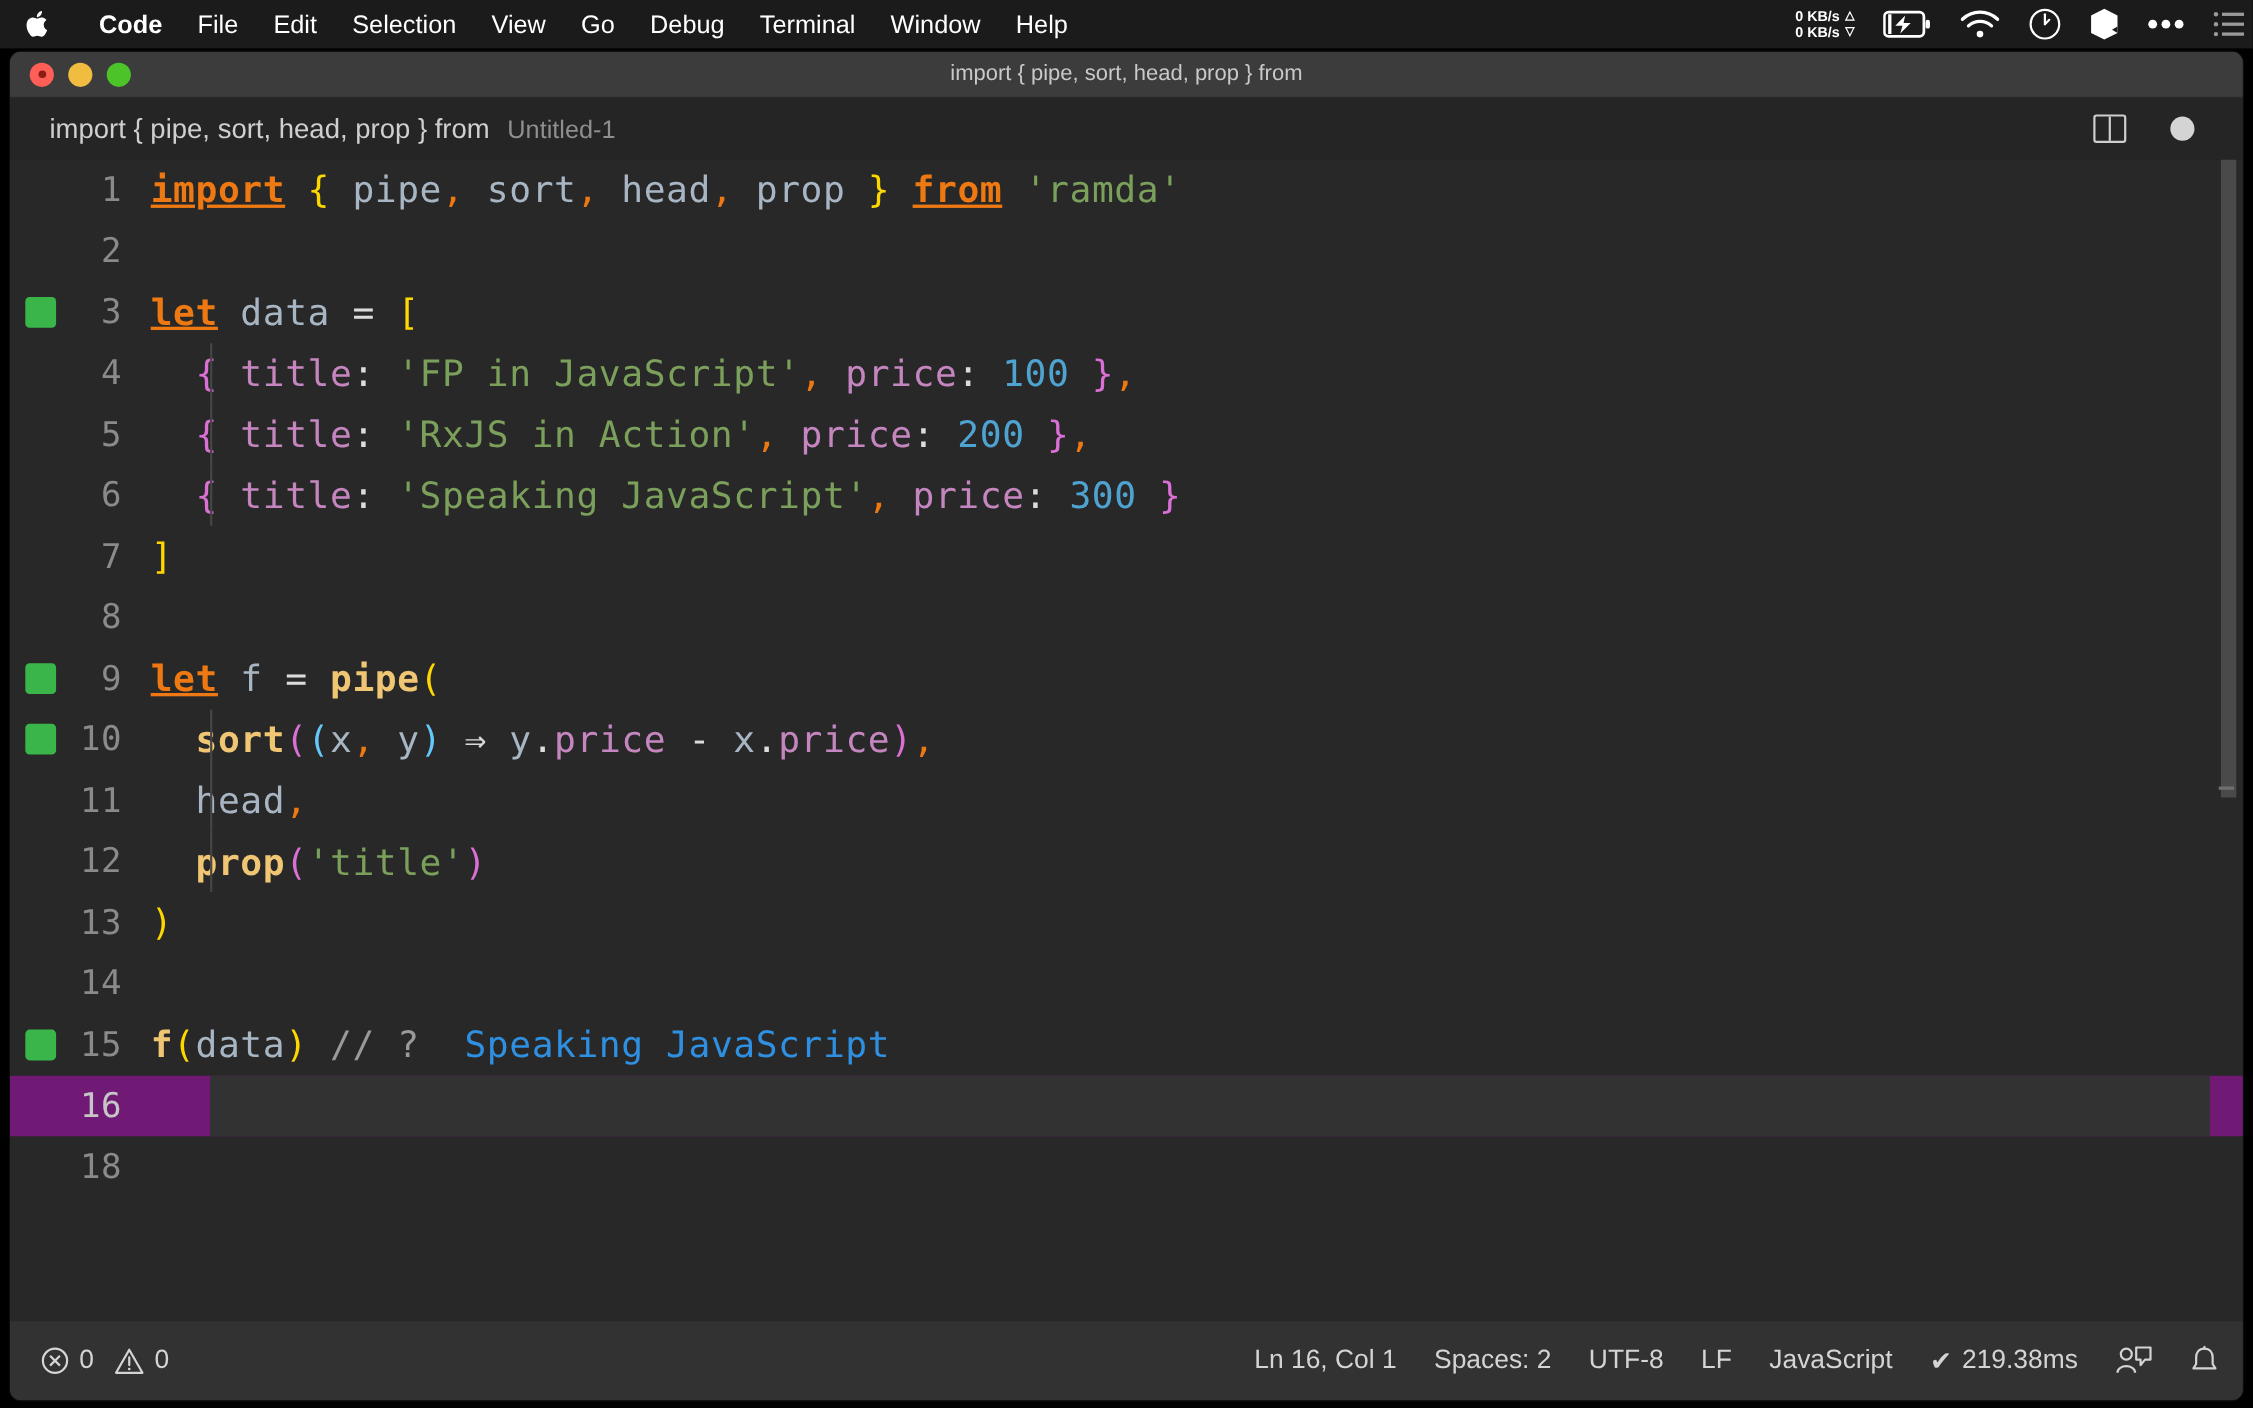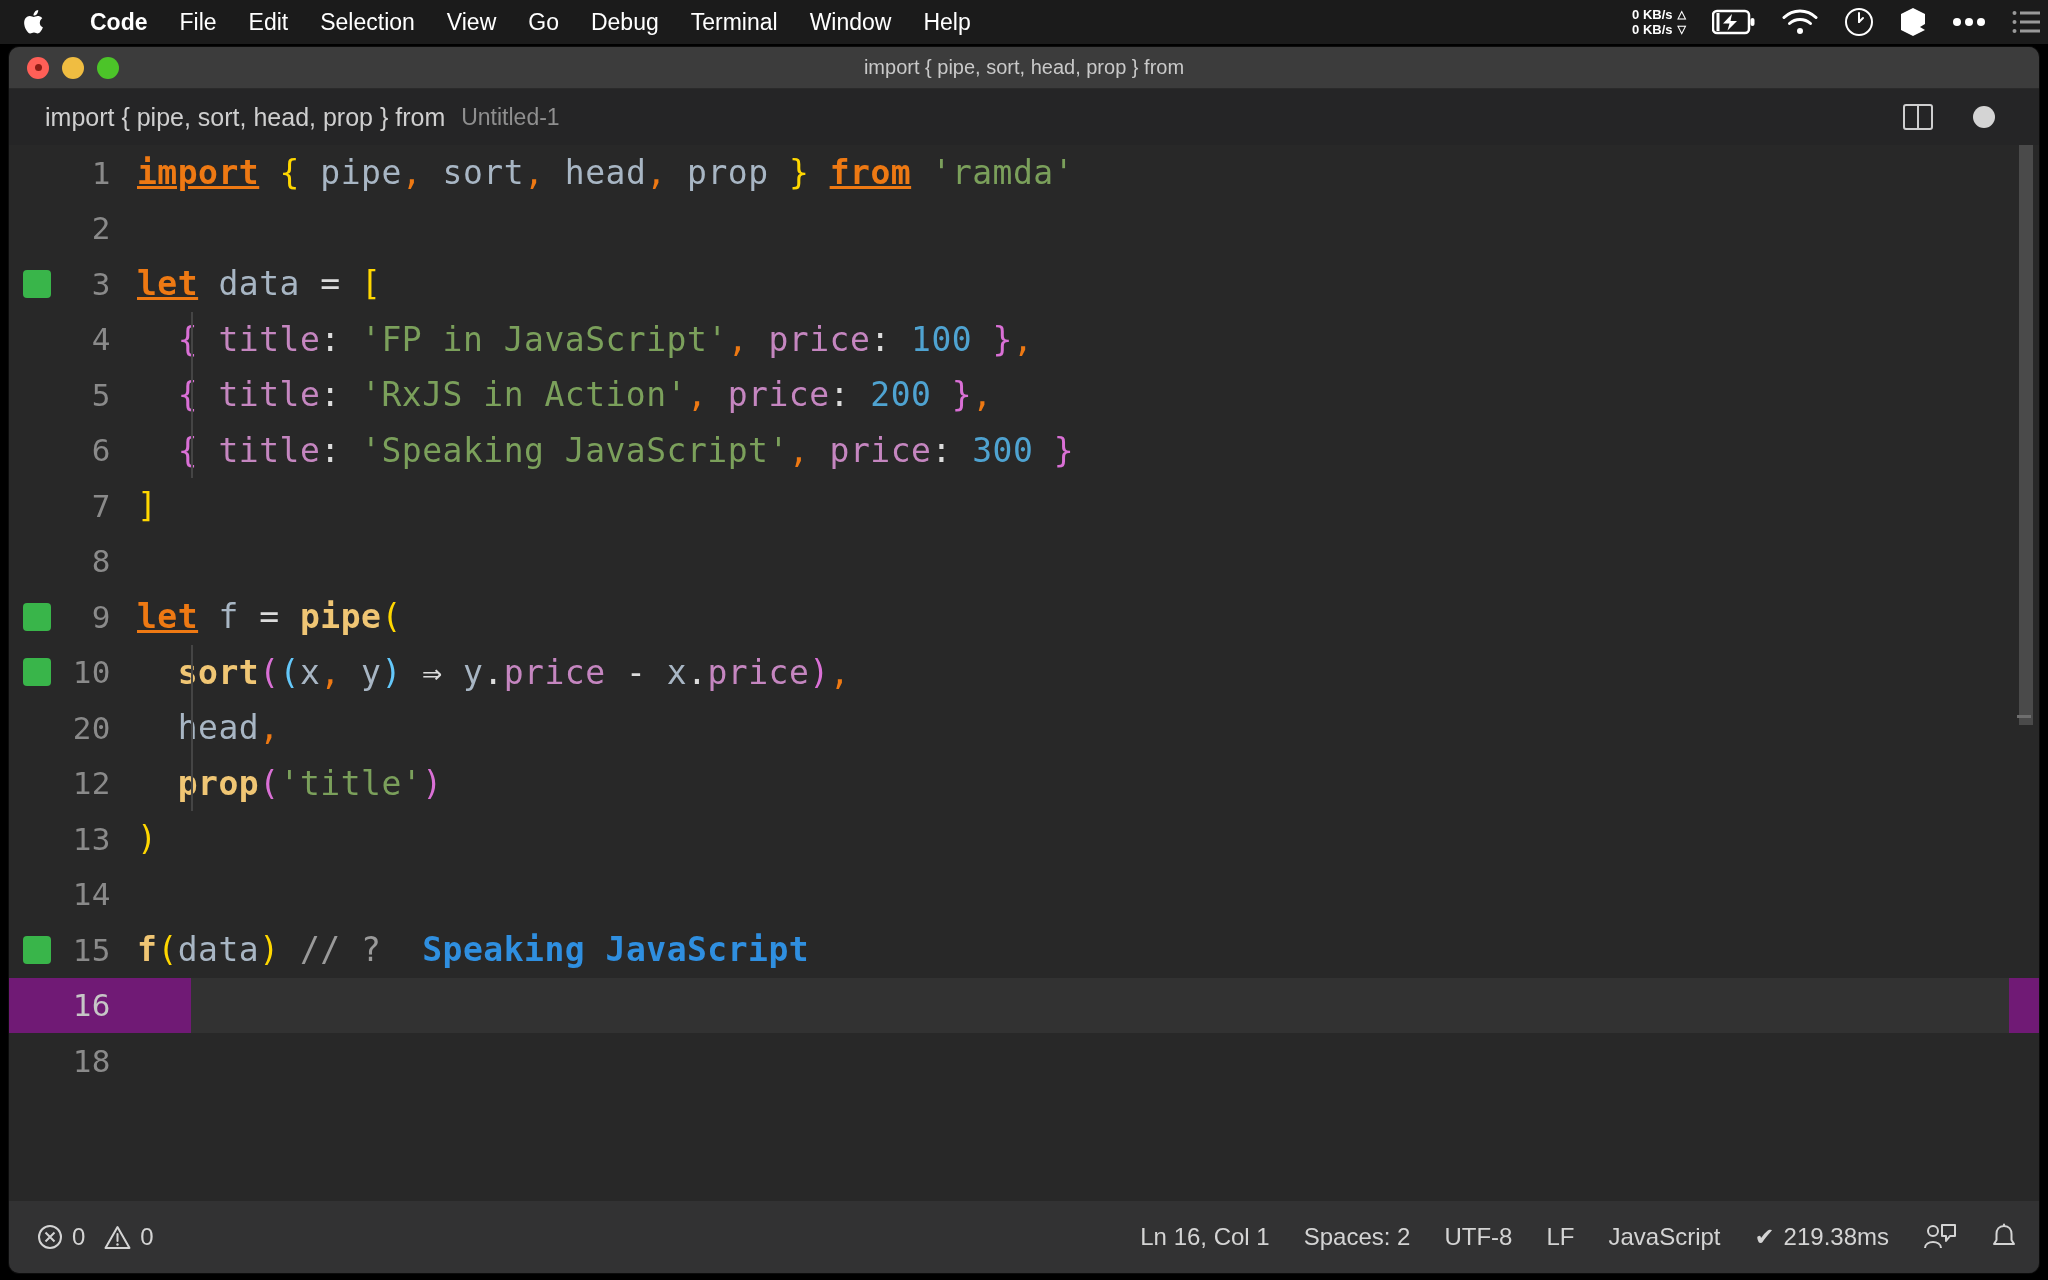--- a/index.html
+++ b/index.html
@@ -86,21 +86,21 @@
   .t-brace1{ color:#ffd700; }
   .t-brace2{ color:#da70d6; }
   .t-brace3{ color:#64c8fa; }
   .t-str   { color:#7ba05b; }
   .t-num   { color:#4fa3d1; }
   .t-prop  { color:#c586c0; }
   .t-fn    { color:#f0c674; font-weight:bold; }
   .t-member{ color:#c586c0; }
   .t-op    { color:#dcdcdc; }
   .t-comment { color:#9a9a9a; }
-  .t-output  { color:#2f8fe0; font-weight:bold; }
+  .t-output  { color:#2f8fe0; font-weight:normal; }
   .t-var     { color:#a8b6c4; }
 
   
   .v-scroll {
     position:absolute; right:4px; top:0; width:18px; height:1056px;
   }
   .v-scroll-thumb {
     position:absolute; right:2px; top:0; width:14px; height:580px;
     background:#4a4a4a; border-radius:0;
   }
@@ -261,21 +261,21 @@
           <div class="ltext"><span class="t-kw">let</span><span class="t-punc"> </span><span class="t-id">f</span><span class="t-punc"> </span><span class="t-op">=</span><span class="t-punc"> </span><span class="t-fn">pipe</span><span class="t-brace1">(</span></div>
         </div>
         <div class="line">
           <div class="gutter-marker"></div>
           <div class="indent-guide"></div>
           <div class="lnum">10</div>
           <div class="ltext"><span class="t-punc">  </span><span class="t-fn">sort</span><span class="t-brace2">(</span><span class="t-brace3">(</span><span class="t-var">x</span><span class="t-comma">,</span><span class="t-punc"> </span><span class="t-var">y</span><span class="t-brace3">)</span><span class="t-punc"> </span><span class="t-op">⇒</span><span class="t-punc"> </span><span class="t-var">y</span><span class="t-punc">.</span><span class="t-member">price</span><span class="t-punc"> </span><span class="t-op">-</span><span class="t-punc"> </span><span class="t-var">x</span><span class="t-punc">.</span><span class="t-member">price</span><span class="t-brace2">)</span><span class="t-comma">,</span></div>
         </div>
         <div class="line">
           <div class="indent-guide"></div>
-          <div class="lnum">20</div>
+          <div class="lnum">11</div>
           <div class="ltext"><span class="t-punc">  </span><span class="t-id">head</span><span class="t-comma">,</span></div>
         </div>
         <div class="line">
           <div class="indent-guide"></div>
           <div class="lnum">12</div>
           <div class="ltext"><span class="t-punc">  </span><span class="t-fn">prop</span><span class="t-brace2">(</span><span class="t-str">'title'</span><span class="t-brace2">)</span></div>
         </div>
         <div class="line">
           <div class="lnum">13</div>
           <div class="ltext"><span class="t-brace1">)</span></div>

